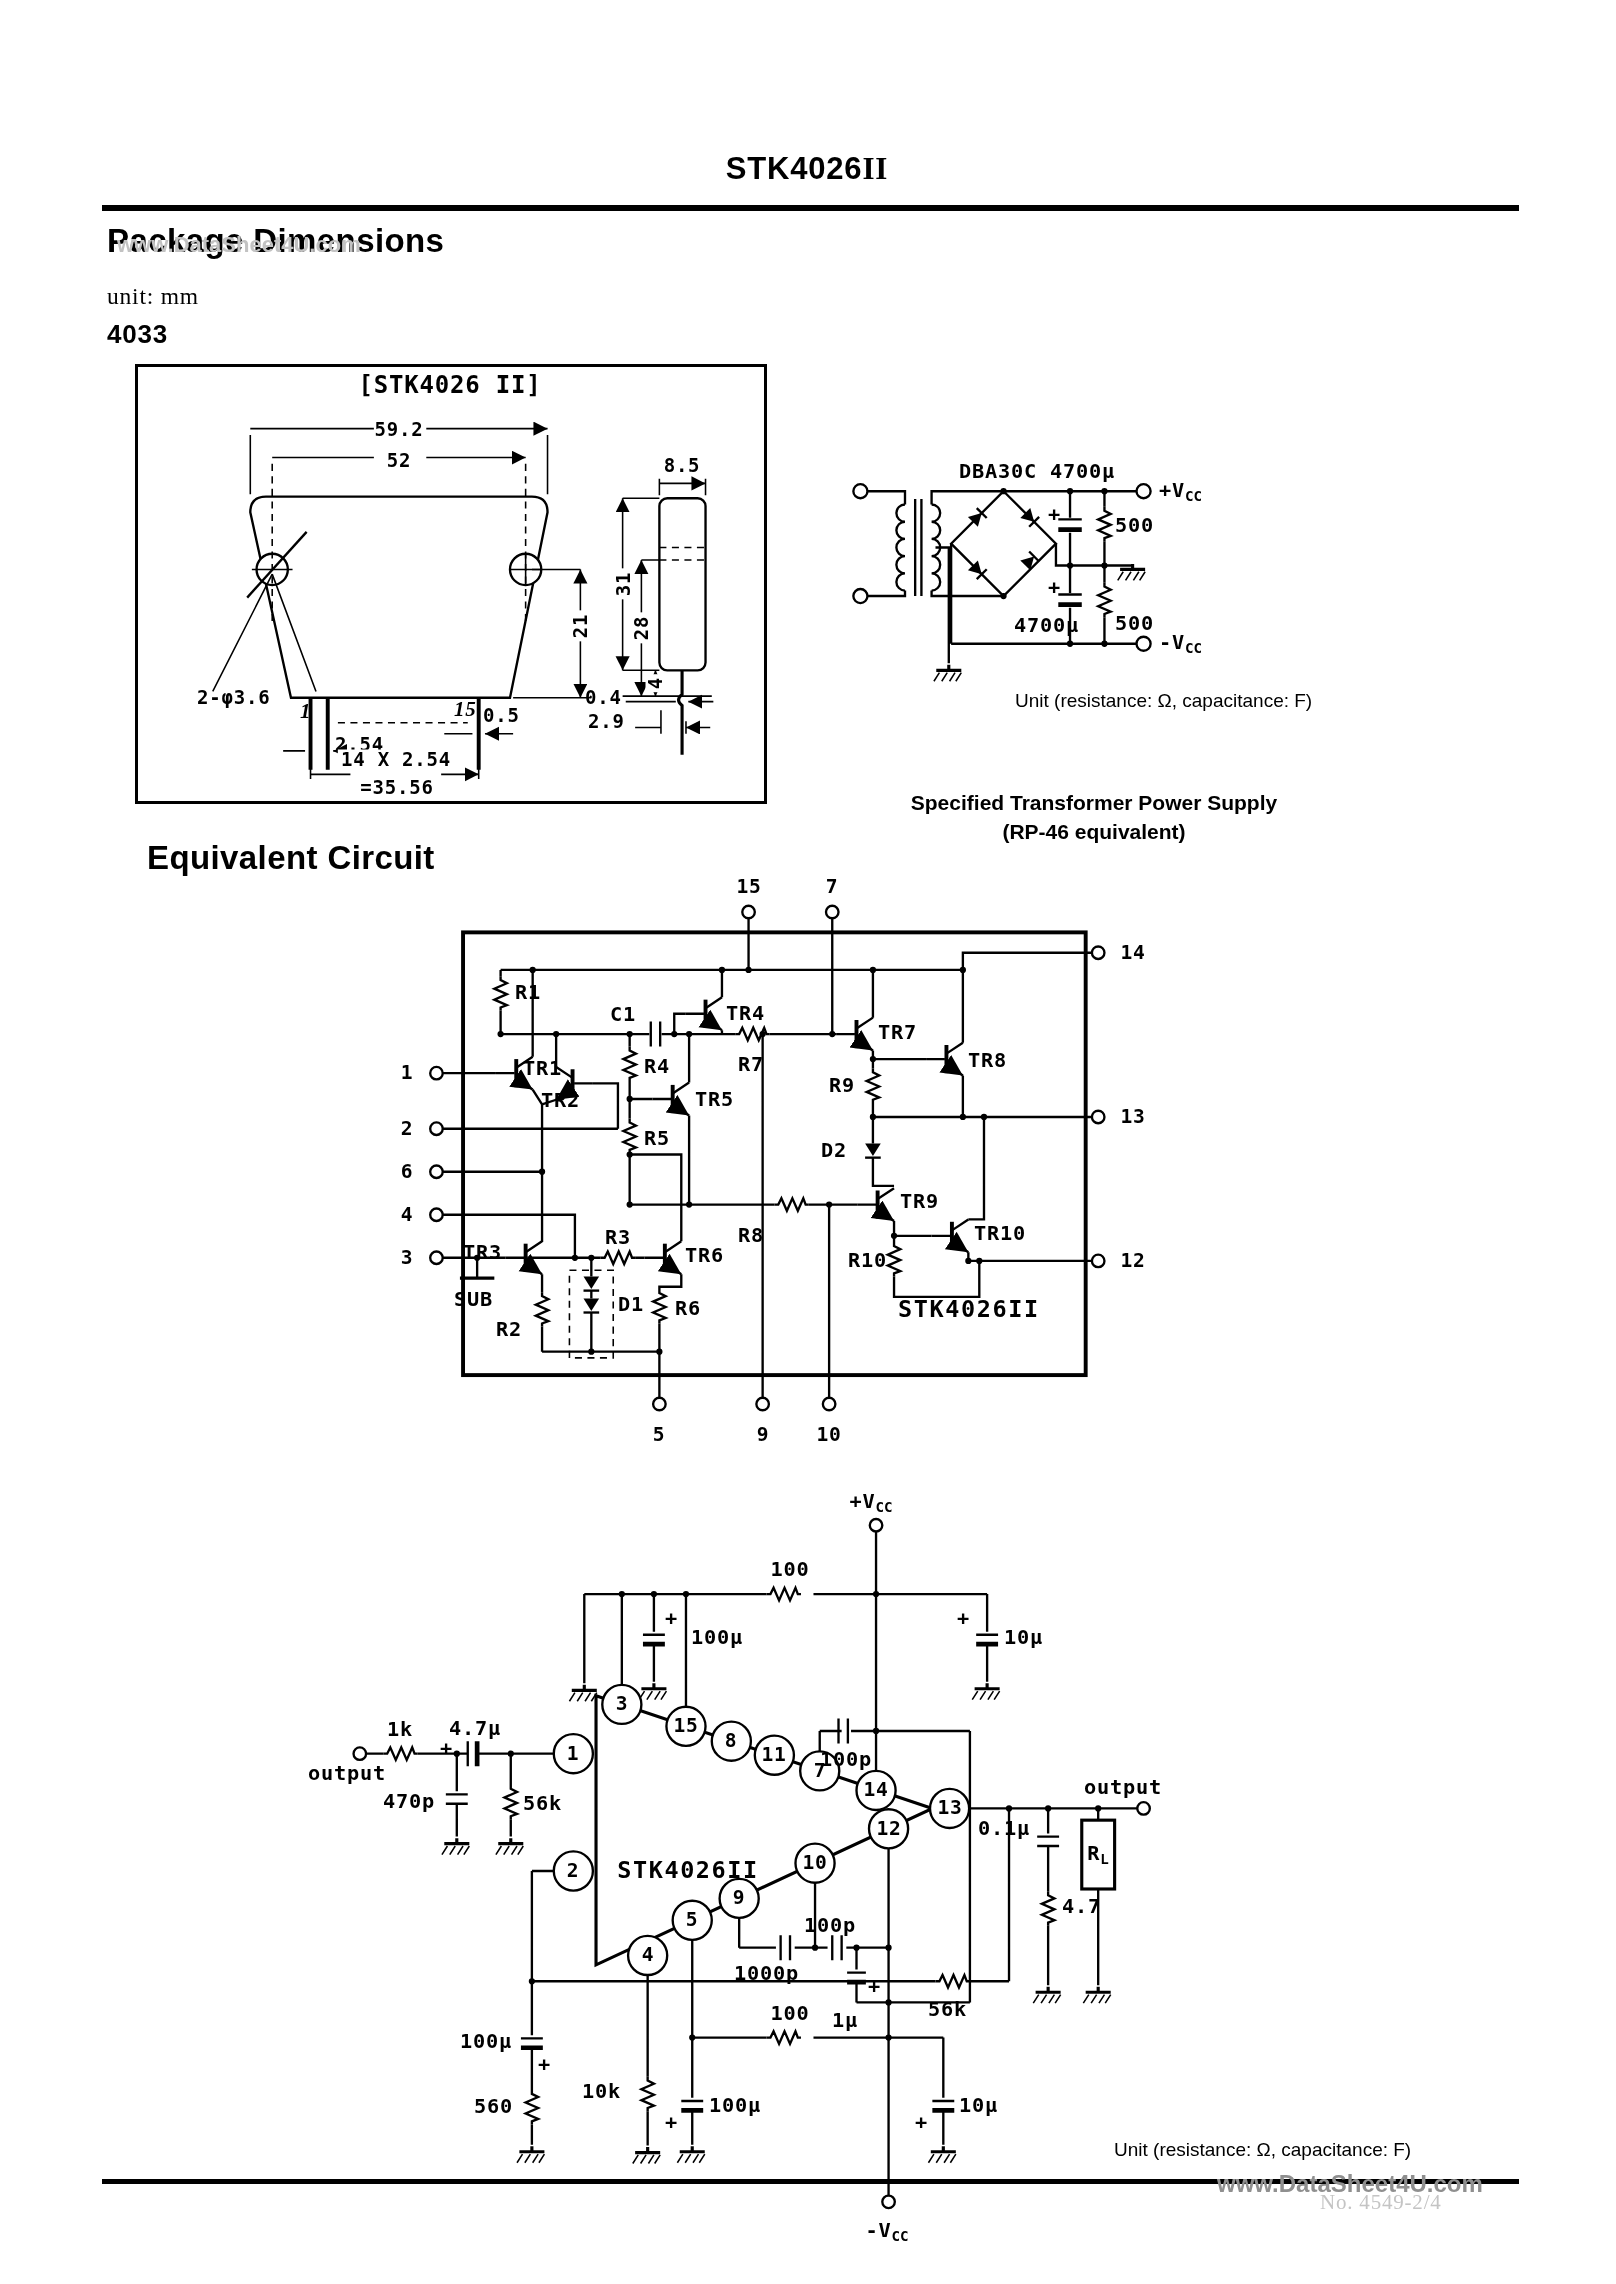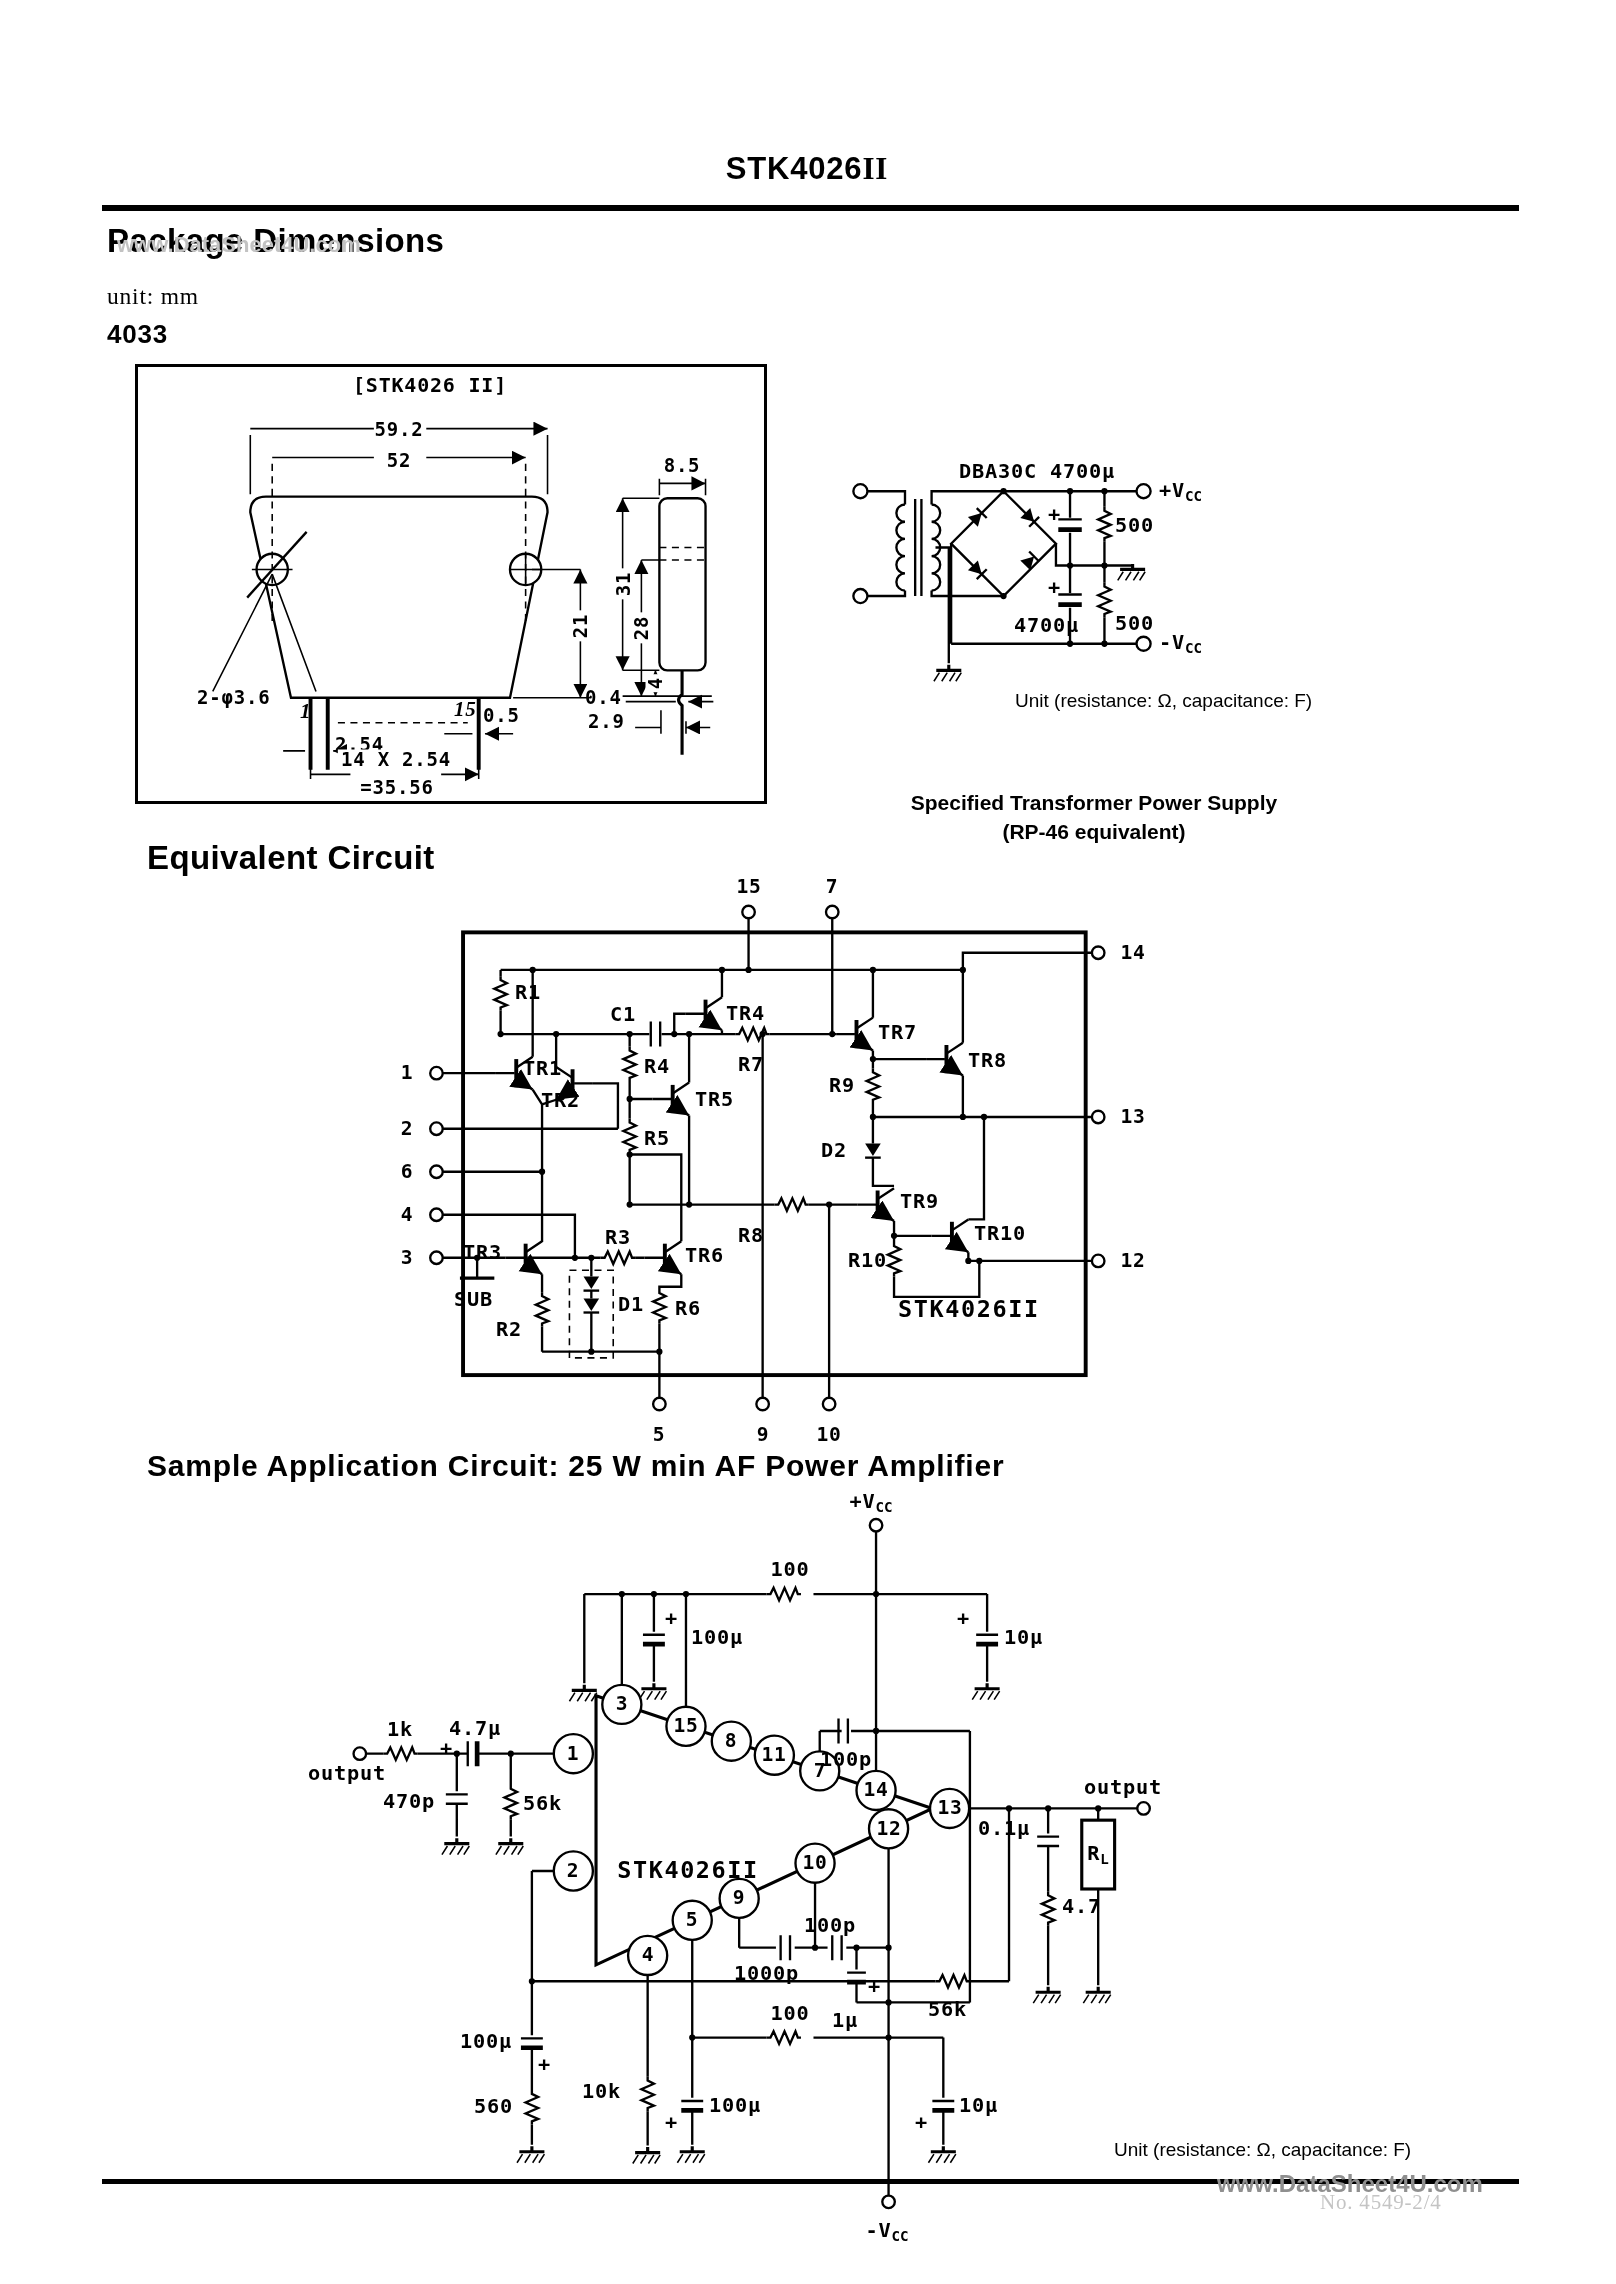--- a/index.html
+++ b/index.html
@@ -313,21 +313,21 @@
   </svg>
 
   <span class="lb title ctr" style="left:807px;top:169px"><span>STK4026</span><span class="sfx">II</span></span>
   <div class="rule" style="left:102px;top:205px;width:1417px;height:6.3px"></div>
 
   <span class="lb h2" style="left:107px;top:222px">Package Dimensions</span>
   <span class="lb wm" style="left:117px;top:232px">www.DataSheet4U.com</span>
   <span class="lb serif" style="left:107px;top:283px">unit: mm</span>
   <span class="lb b33" style="left:107px;top:319px">4033</span>
   <div class="pkgbox" style="left:135px;top:364px;width:626px;height:434px"></div>
-  <span class="lb ctr" style="left:430px;top:385px;font-size:20px">[STK4026 II]</span>
+  <span class="lb ctr" style="left:450px;top:385px;font-size:24px">[STK4026 II]</span>
   <span class="lb dim ctr" style="left:399px;top:429px">59.2</span>
   <span class="lb dim ctr" style="left:399px;top:460px">52</span>
   <span class="lb dim rot" style="left:580px;top:626px">21</span>
   <span class="lb dim rot" style="left:623px;top:584px">31</span>
   <span class="lb dim rot" style="left:641px;top:628px">28</span>
   <span class="lb dim rot" style="left:655px;top:683px">4</span>
   <span class="lb dim ctr" style="left:682px;top:465px">8.5</span>
   <span class="lb dim" style="left:197px;top:688px">2-φ3.6</span>
   <span class="lb it" style="left:300px;top:701px;font-size:21px">1</span>
   <span class="lb it" style="left:454px;top:699px;font-size:21px">15</span>
@@ -384,21 +384,20 @@
   <span class="lb" style="left:848px;top:1250px">R10</span>
   <span class="lb ctr" style="left:618px;top:1237px">R3</span>
   <span class="lb" style="left:463px;top:1242px">TR3</span>
   <span class="lb" style="left:685px;top:1245px">TR6</span>
   <span class="lb" style="left:454px;top:1289px">SUB</span>
   <span class="lb" style="left:496px;top:1319px">R2</span>
   <span class="lb" style="left:618px;top:1294px">D1</span>
   <span class="lb" style="left:675px;top:1298px">R6</span>
   <span class="lb chip" style="left:898px;top:1298px">STK4026II</span>
 
-  <span class="lb h2b" style="left:147px;top:1449px">Sample Application Circuit: 25 W min AF Power Amplifier</span>
   <span class="lb ctr" style="left:871px;top:1503px"><span>+V</span><span class="sub">CC</span></span>
   <span class="lb ctr" style="left:790px;top:1569px">100</span>
   <span class="lb" style="left:691px;top:1627px">100μ</span>
   <span class="lb" style="left:665px;top:1608px">+</span>
   <span class="lb" style="left:1004px;top:1627px">10μ</span>
   <span class="lb" style="left:957px;top:1608px">+</span>
   <span class="lb" style="left:308px;top:1763px">output</span>
   <span class="lb ctr" style="left:400px;top:1729px">1k</span>
   <span class="lb" style="left:449px;top:1718px">4.7μ</span>
   <span class="lb" style="left:440px;top:1738px">+</span>

